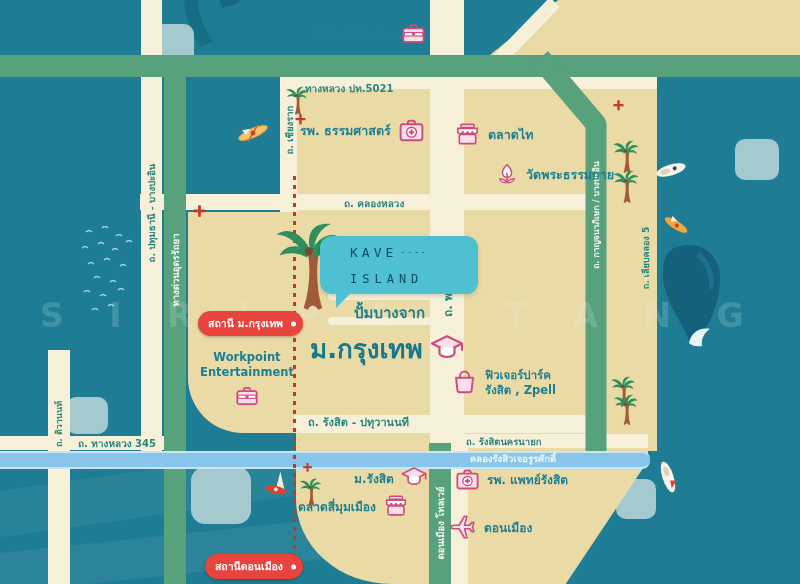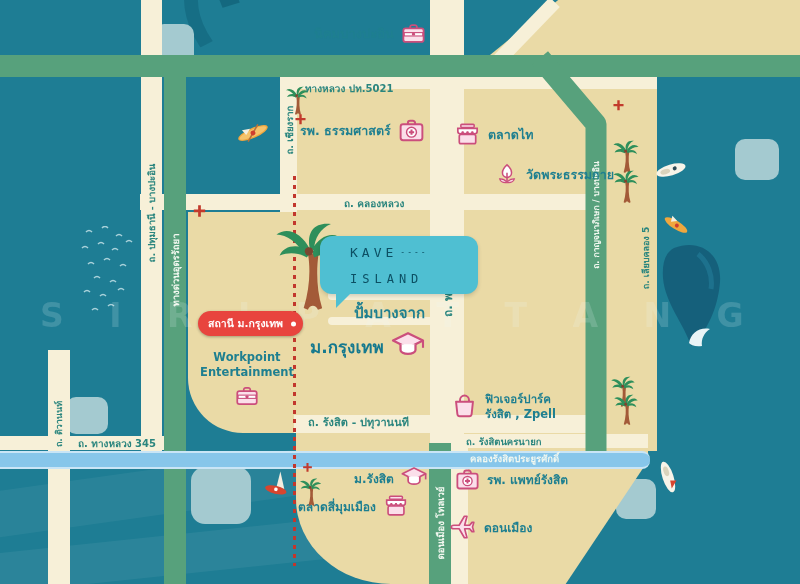--- a/index.html
+++ b/index.html
@@ -210,35 +210,38 @@
   <div class="canal"></div>
 
   <div class="rail"></div>
 
   <div class="wm">S I R I P A T T A N G</div>
 
   <div class="rl" style="left:305px;top:81px">ทางหลวง ปท.5021</div>
   <div class="rl" style="left:344px;top:196px">ถ. คลองหลวง</div>
   <div class="rl" style="left:308px;top:413px;font-size:11px">ถ. รังสิต - ปทุวานนที</div>
   <div class="rl" style="left:466px;top:434px;font-size:9.5px">ถ. รังสิตนครนายก</div>
-  <div class="rl white" style="left:470px;top:451px;font-size:9.5px;z-index:19">คลองรังสิตประยูรศักดิ์</div>
+  <div class="rl white" style="left:470px;top:451px;font-size:9.5px;z-index:19">คลองรังสิวเจอรูรศักดิ์</div>
   <div class="rl" style="left:78px;top:436px">ถ. ทางหลวง 345</div>
 
   <div class="vl teal" style="left:289px;top:130px">ถ. เชียงราก</div>
   <div class="vl teal" style="left:151px;top:213px">ถ. ปทุมธานี - บางปะอิน</div>
   <div class="vl white" style="left:175px;top:270px">ทางด่วนอุดรรัถยา</div>
   <div class="vl teal" style="left:447px;top:283px;font-size:12px">ถ. พหลโยธิน</div>
   <div class="vl white" style="left:596px;top:215px;font-size:8.5px">ถ. กาญจนาภิเษก / บางปะอิน</div>
   <div class="vl teal" style="left:646px;top:258px;font-size:9px">ถ. เลียบคลอง 5</div>
   <div class="vl teal" style="left:59px;top:424px;font-size:9px">ถ. ติวานนท์</div>
   <div class="vl white" style="left:440px;top:523px">ดอนเมือง โทลเวย์</div>
 
   <div class="badge" style="right:497px;top:311px">
     <span>สถานี ม.กรุงเทพ</span><span class="dot"></span>
   </div>
+  <div class="badge" style="right:497px;top:554px">
+    <span>สถานีดอนเมือง</span><span class="dot"></span>
+  </div>
 
   <div class="loc" style="left:314px;top:20px;font-size:13px">
     <span>นิคมบางปะอิน</span>
     <svg class="ic" width="27" height="27">
         <use href="#sym-briefcase"></use>
       </svg>
   </div>
 
   <div class="loc" style="left:300px;top:116px">
     <span>รพ. ธรรมศาสตร์</span>
@@ -264,36 +267,36 @@
 
 
   <div class="loc" style="left:365px;top:266px;font-size:11.5px">
     <span class="wrap" style="width:64px;text-align:right" ind="">Mingle Mall</span>
   </div>
 
   <div class="loc" style="left:354px;top:301px;font-size:15px">
     <span>ปั้มบางจาก</span>
   </div>
 
-  <div class="loc" style="left:310px;top:328px;font-size:17px;color:#15798E">
+  <div class="loc" style="left:310px;top:328px;font-size:26px;color:#15798E">
     <span>ม.กรุงเทพ</span>
     <svg class="ic" width="36" height="36">
         <use href="#sym-gradcap"></use>
       </svg>
   </div>
 
 
   <div class="loc col" style="left:198px;top:350px;width:98px;font-size:11.5px">
     <span class="wrap">Workpoint Entertainment</span>
     <svg class="ic" width="26" height="26">
         <use href="#sym-briefcase"></use>
       </svg>
   </div>
 
-  <div class="loc" style="left:450px;top:392px;font-size:11.5px">
+  <div class="loc" style="left:450px;top:368px;font-size:11.5px">
     <svg class="ic" width="29" height="29">
         <use href="#sym-bag"></use>
       </svg>
     <span class="wrap" style="width:86px">ฟิวเจอร์ปาร์ค รังสิต , Zpell</span>
   </div>
 
   <div class="loc" style="left:354px;top:464px;font-size:12px">
     <span>ม.รังสิต</span>
     <svg class="ic" width="28" height="28">
         <use href="#sym-gradcap"></use>

